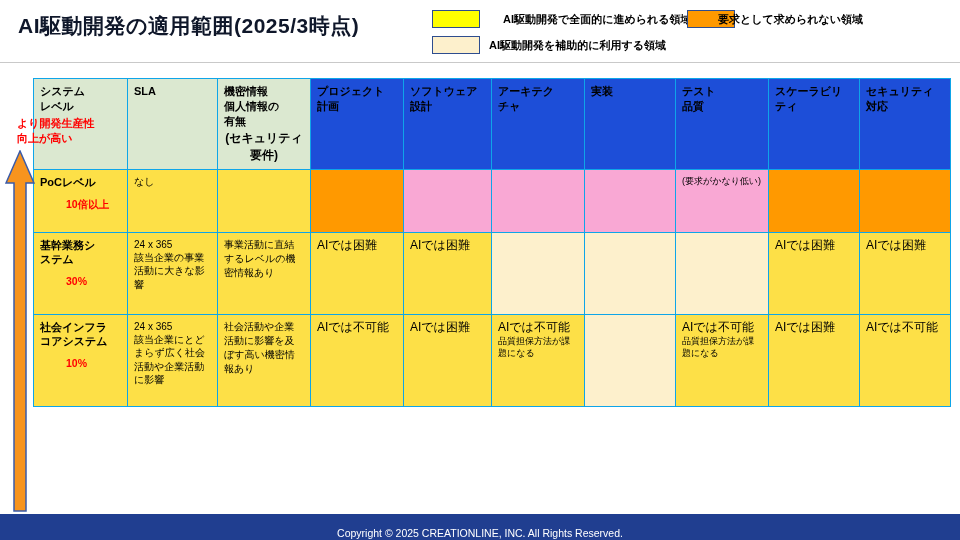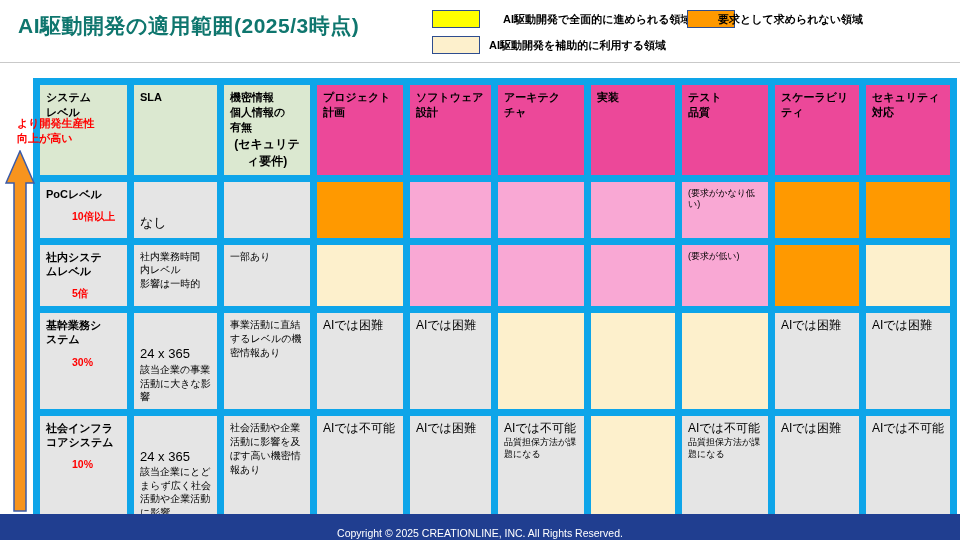--- a/index.html
+++ b/index.html
@@ -2,21 +2,21 @@
 <html><head>
 <meta charset="utf-8">
 <style>
   html,body{margin:0;padding:0;}
   body{
     width:960px;height:540px;position:relative;background:#ffffff;overflow:hidden;
     font-family:"Liberation Sans","DejaVu Sans",sans-serif;color:#000;
   }
   .page-title{
     position:absolute;left:18px;top:12px;font-size:21px;font-weight:bold;
-    color:#0f766e;letter-spacing:0.5px;
+    color:#0f172a;letter-spacing:0.5px;
   }
   .top-rule{position:absolute;left:0;top:62px;width:960px;height:1px;background:#c9c9c9;}
 
   
   .legend-swatch{position:absolute;width:48px;height:18px;border:1.5px solid #2E4D8F;box-sizing:border-box;}
   .lg-yellow{left:432px;top:10px;background:#FFFF00;}
   .lg-orange{left:687px;top:10px;background:#FF9900;}
   .lg-aux{left:432px;top:36px;background:#FDF0CC;}
   .legend-label{position:absolute;font-size:11px;font-weight:bold;line-height:18px;}
   .ll-1{left:503px;top:10px;}
@@ -29,39 +29,39 @@
     color:#FF0000;line-height:1.35;white-space:pre-line;z-index:5;
   }
   .up-arrow{position:absolute;left:5px;top:150px;z-index:4;}
 
   
   table.matrix{
     position:absolute;left:33px;top:78px;border-collapse:collapse;table-layout:fixed;
     width:917px;z-index:1;
   }
   .matrix th,.matrix td{
-    border:7px solid #0ea5e9;vertical-align:top;padding:5px 6px;box-sizing:border-box;
+    border:1px solid #0ea5e9;vertical-align:top;padding:5px 6px;box-sizing:border-box;
     overflow:hidden;
   }
   .matrix thead tr{height:74px;}
   .hdr-attr{background:#DBE8D0;}
-  .hdr-phase{background:#ec4899;}
+  .hdr-phase{background:#1d4ed8;}
   .hdr-label{font-size:11px;font-weight:bold;text-align:left;white-space:pre-line;line-height:1.35;}
   .hdr-note{font-size:12px;font-weight:bold;margin-top:1px;}
   .row-name{font-size:11px;font-weight:bold;white-space:pre-line;line-height:1.3;}
   .row-gain{font-size:10.5px;font-weight:bold;color:#FF0000;margin-top:9px;padding-left:26px;}
-  .sla-primary{font-size:13px;line-height:1.3;white-space:pre-line;margin-top:28px;}
+  .sla-primary{font-size:10px;line-height:1.3;white-space:pre-line;}
   .sla-secondary{font-size:10px;line-height:1.35;white-space:pre-line;}
   .conf-text{font-size:10px;line-height:1.4;white-space:pre-line;}
   .cell-text{font-size:12px;line-height:1.3;}
   .cell-note{font-size:9px;line-height:1.3;margin-top:1px;}
   .bg-yellow{background:#f9a8d4;}
   .bg-orange{background:#FF9900;}
   .bg-aux{background:#FDF0CC;}
-  .bg-white{background:#e5e5e5;}
+  .bg-white{background:#fde047;}
 
   
   .footer-bar{
     position:absolute;left:0;top:514px;width:960px;height:38px;background:#203E90;
     display:flex;align-items:center;justify-content:center;z-index:6;
   }
   .footer-text{color:#ffffff;font-size:10.5px;}
 </style>
 </head>
 <body>
@@ -153,44 +153,20 @@
         <td class="bg-orange"></td>
         <td class="bg-yellow"></td>
         <td class="bg-yellow"></td>
         <td class="bg-yellow"></td>
         <td class="bg-yellow">
           <div class="cell-note">(要求がかなり低い)</div>
         </td>
         <td class="bg-orange"></td>
         <td class="bg-orange"></td>
       </tr>
-      <tr style="height: 60px;">
-        <td class="bg-white">
-          <div class="row-name">社内システ
-ムレベル</div>
-          <div class="row-gain">5倍</div>
-        </td>
-        <td class="bg-white">
-          <div class="sla-secondary">社内業務時間
-内レベル
-影響は一時的</div>
-        </td>
-        <td class="bg-white">
-          <div class="conf-text">一部あり</div>
-        </td>
-        <td class="bg-aux"></td>
-        <td class="bg-yellow"></td>
-        <td class="bg-yellow"></td>
-        <td class="bg-yellow"></td>
-        <td class="bg-yellow">
-          <div class="cell-note">(要求が低い)</div>
-        </td>
-        <td class="bg-orange"></td>
-        <td class="bg-aux"></td>
-      </tr>
       <tr style="height: 82px;">
         <td class="bg-white">
           <div class="row-name">基幹業務シ
 ステム</div>
           <div class="row-gain">30%</div>
         </td>
         <td class="bg-white">
           <div class="sla-primary">24 x 365</div>
           <div class="sla-secondary">該当企業の事業活動に大きな影響</div>
         </td>

